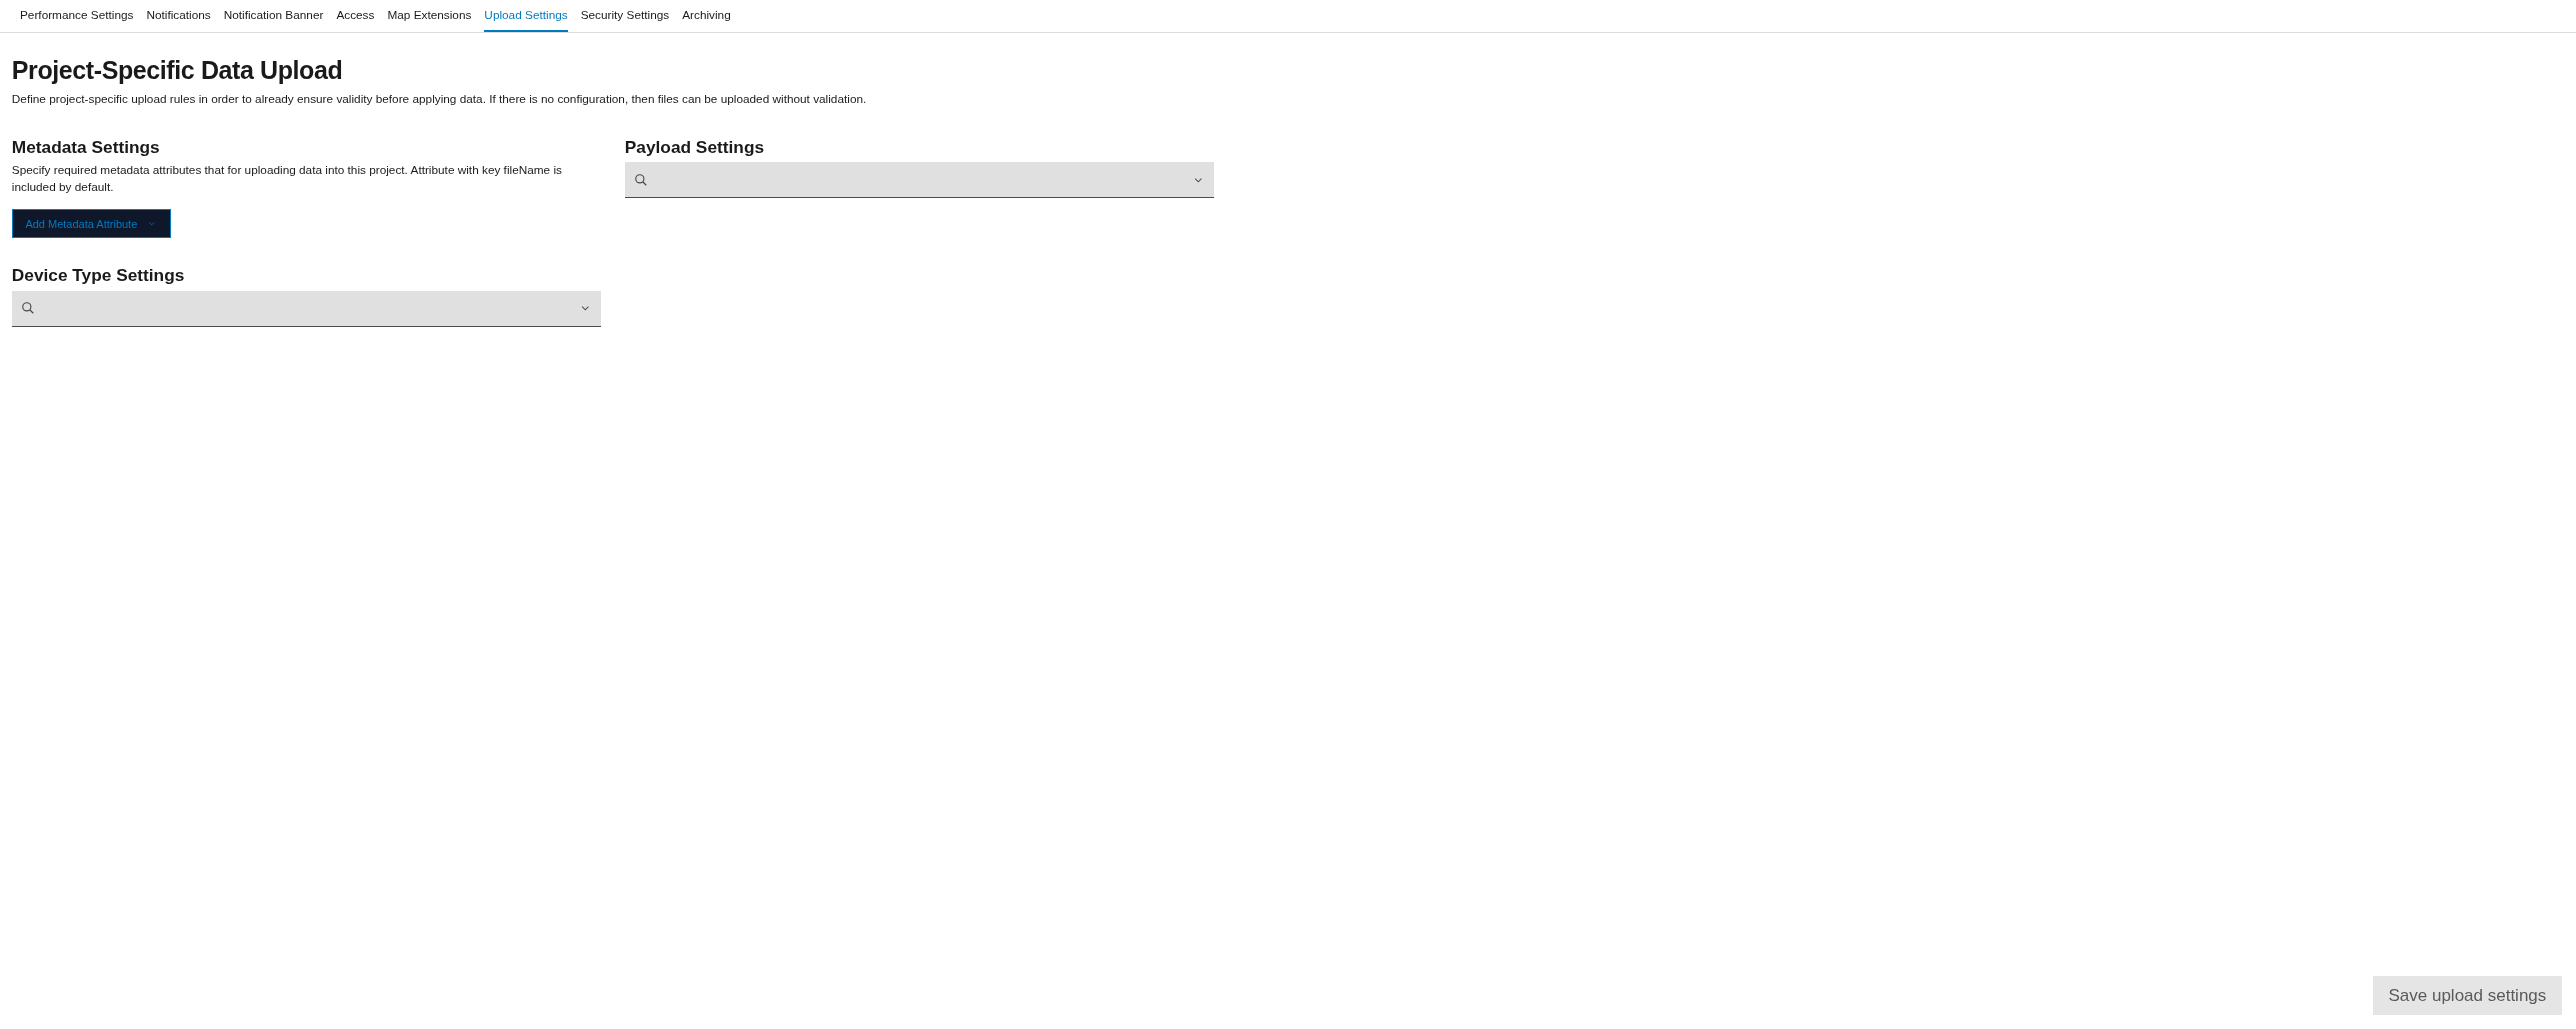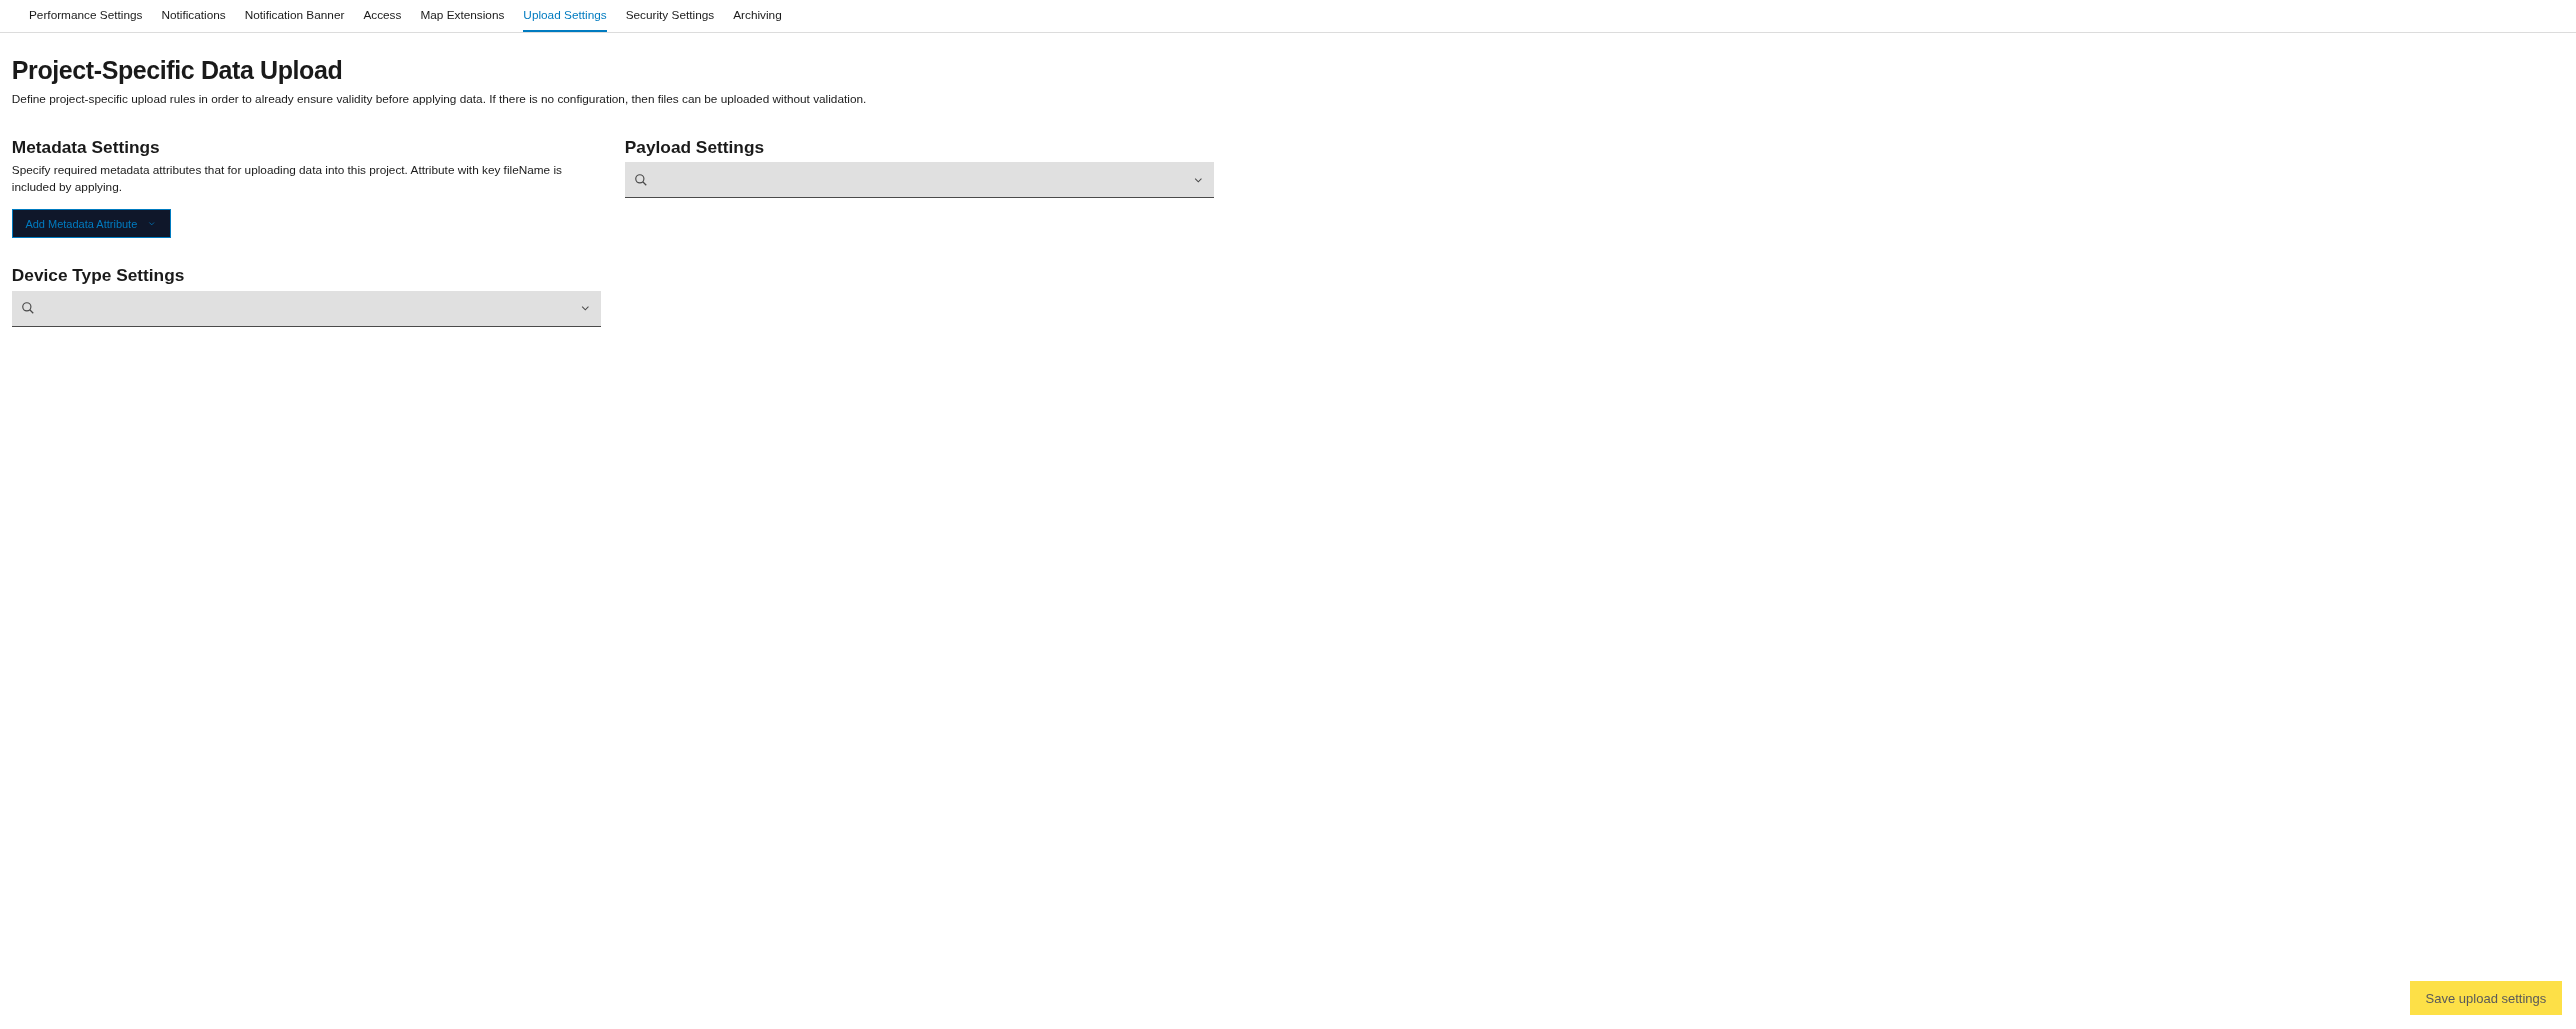--- a/index.html
+++ b/index.html
@@ -5,22 +5,22 @@
   * { box-sizing: border-box; }
   html, body {
     margin: 0;
     padding: 0;
     font-family: -apple-system, BlinkMacSystemFont, "Segoe UI", Arial, sans-serif;
     background: #fff;
     color: #1a1a1a;
   }
   .tabs {
     display: flex;
-    gap: 19px;
-    padding: 0 29px;
+    gap: 13px;
+    padding: 0 20px;
     border-bottom: 0.8px solid #dcdcdc;
   }
   .tab {
     padding: 7.9px 0 7.9px 0;
     font-size: 11.8px;
     color: #1a1a1a;
     cursor: pointer;
     border-bottom: 2.4px solid transparent;
     white-space: nowrap;
   }
@@ -97,24 +97,24 @@
     display: inline-flex;
     align-items: center;
     justify-content: center;
   }
   .save-bar {
     position: fixed;
     right: 14px;
     bottom: 14px;
   }
   .btn-save {
-    background: #fde047;
+    background: #e5e5e5;
     color: #5a5a5a;
     border: none;
-    font-size: 13px;
+    font-size: 17px;
     padding: 9.4px 15.7px;
     cursor: pointer;
   }
   svg { display: block; }
 </style>
 </head>
 <body>
 
 <nav class="tabs">
   <div class="tab">Performance Settings</div>
@@ -128,21 +128,21 @@
 </nav>
 
 <main class="content">
   <h1 class="page-title">Project-Specific Data Upload</h1>
   <p class="page-desc">Define project-specific upload rules in order to already ensure validity before applying data. If there is no configuration, then files can be uploaded without validation.</p>
 
   <div class="columns">
     <div class="col">
       <div class="section">
         <h2 class="section-title">Metadata Settings</h2>
-        <p class="section-desc">Specify required metadata attributes that for uploading data into this project. Attribute with key fileName is included by applying.</p>
+        <p class="section-desc">Specify required metadata attributes that for uploading data into this project. Attribute with key fileName is included by default.</p>
         <button class="btn-outline">
           <span>Add Metadata Attribute</span>
           <span class="chev">
             <svg width="9.4" height="9.4" viewBox="0 0 24 24" fill="none" stroke="currentColor" stroke-width="2">
                 <polyline points="6 9 12 15 18 9"></polyline>
               </svg>
           </span>
         </button>
       </div>
 

